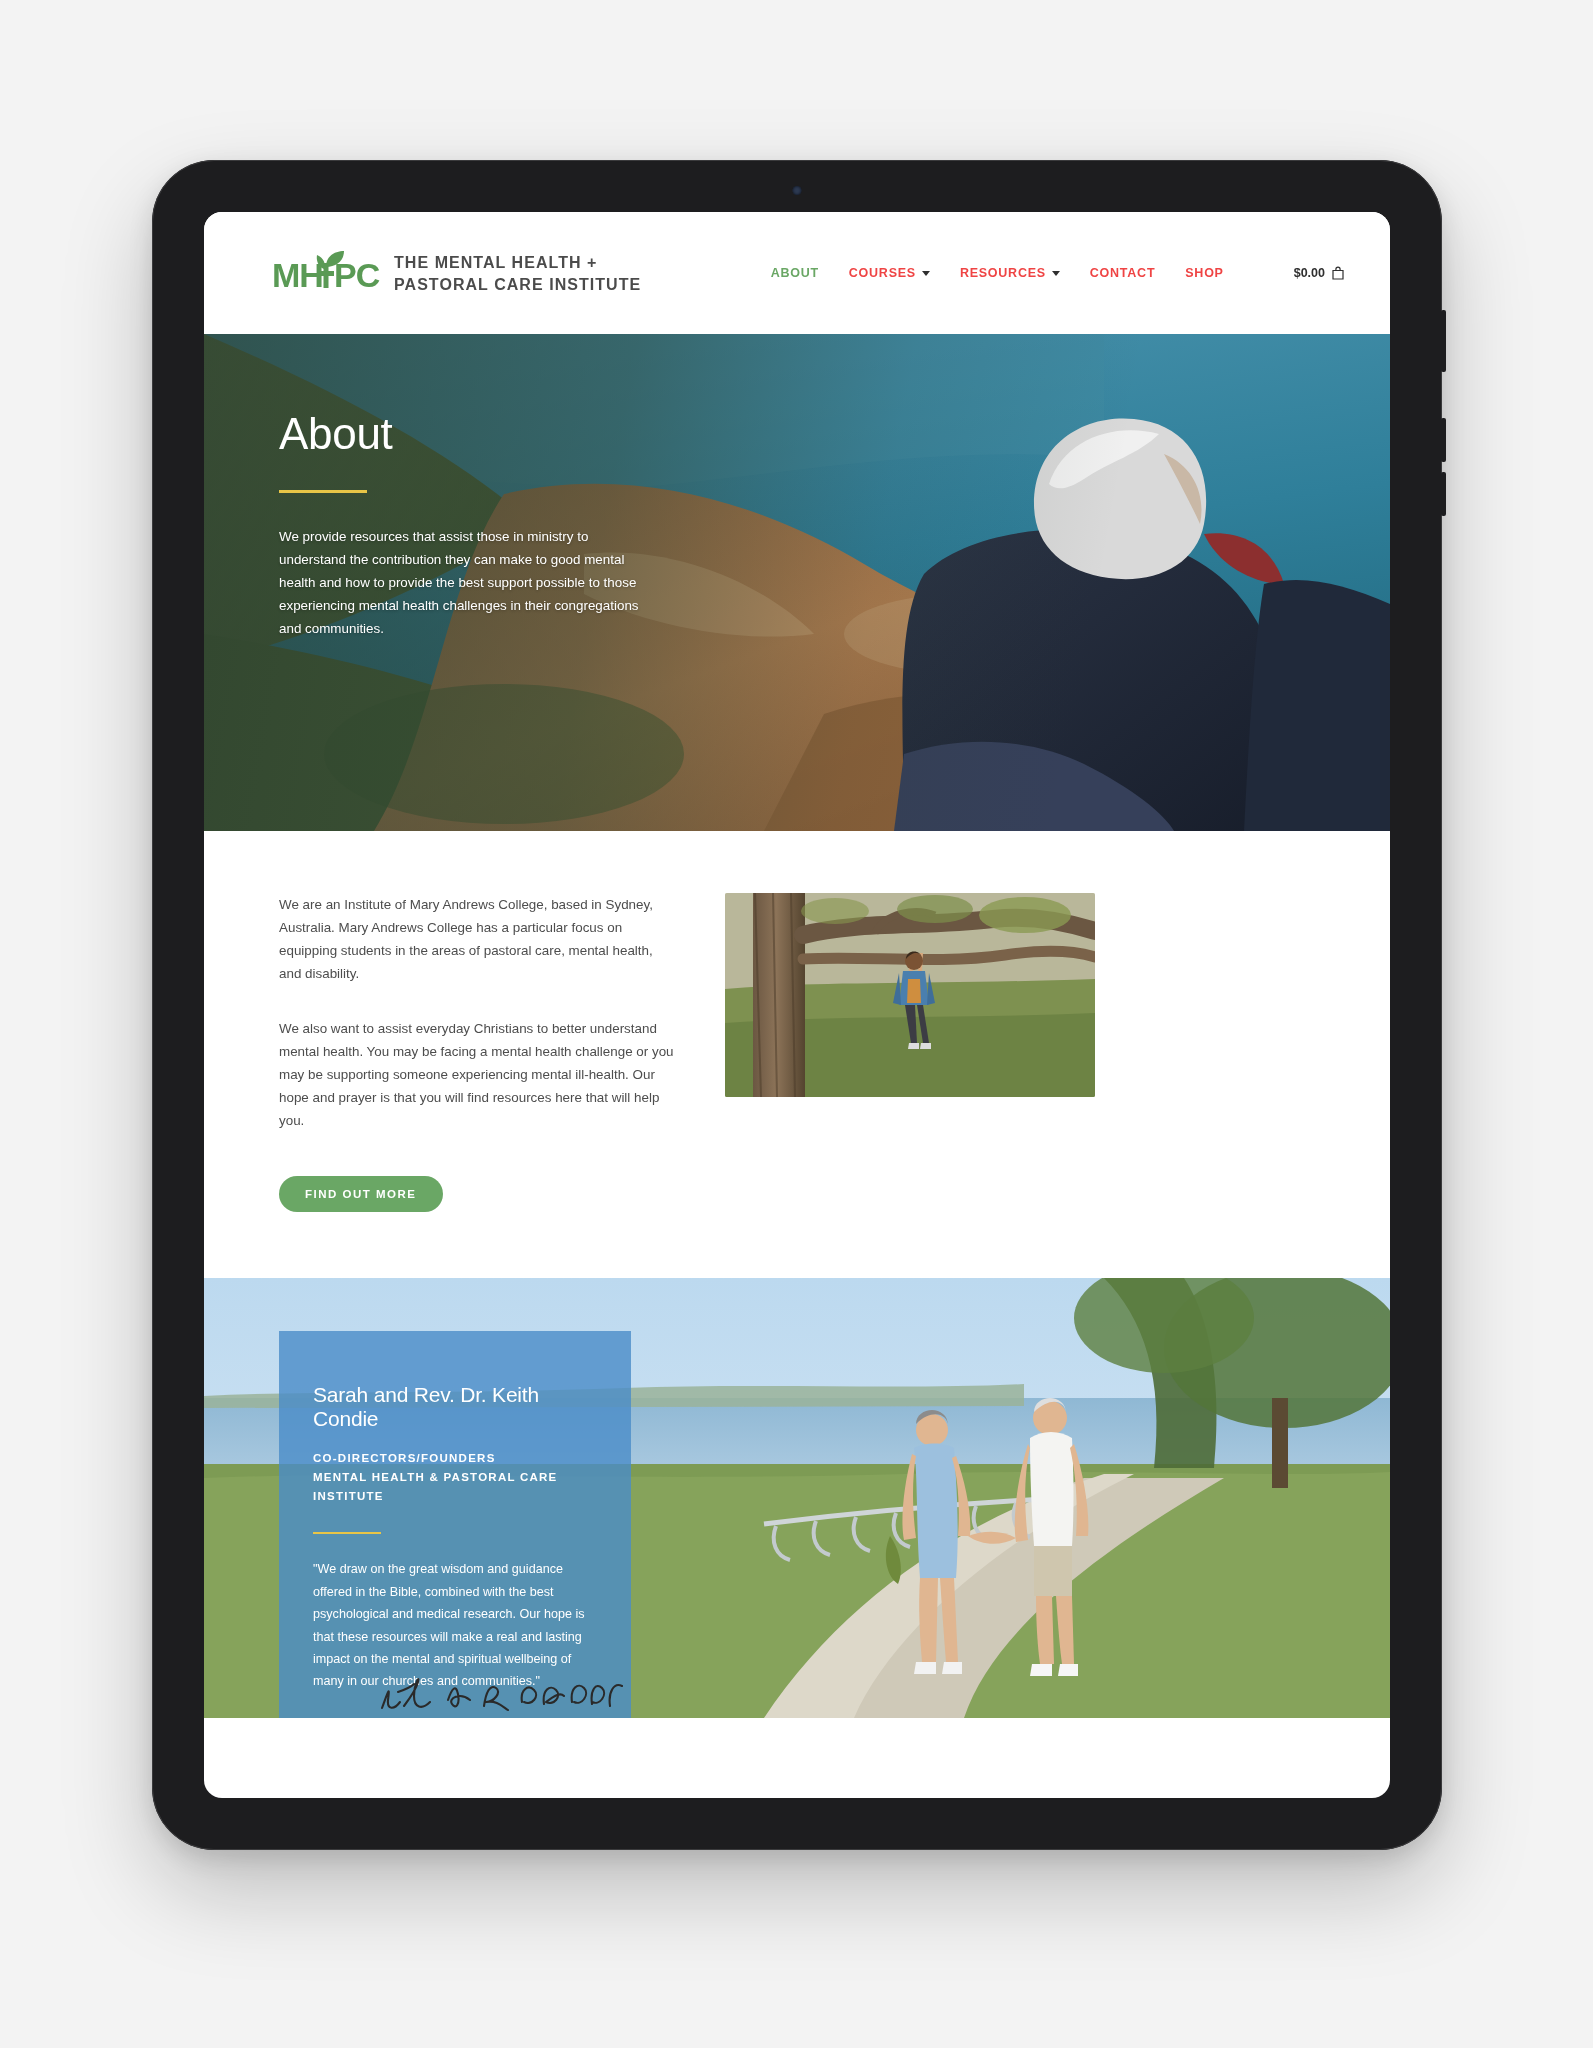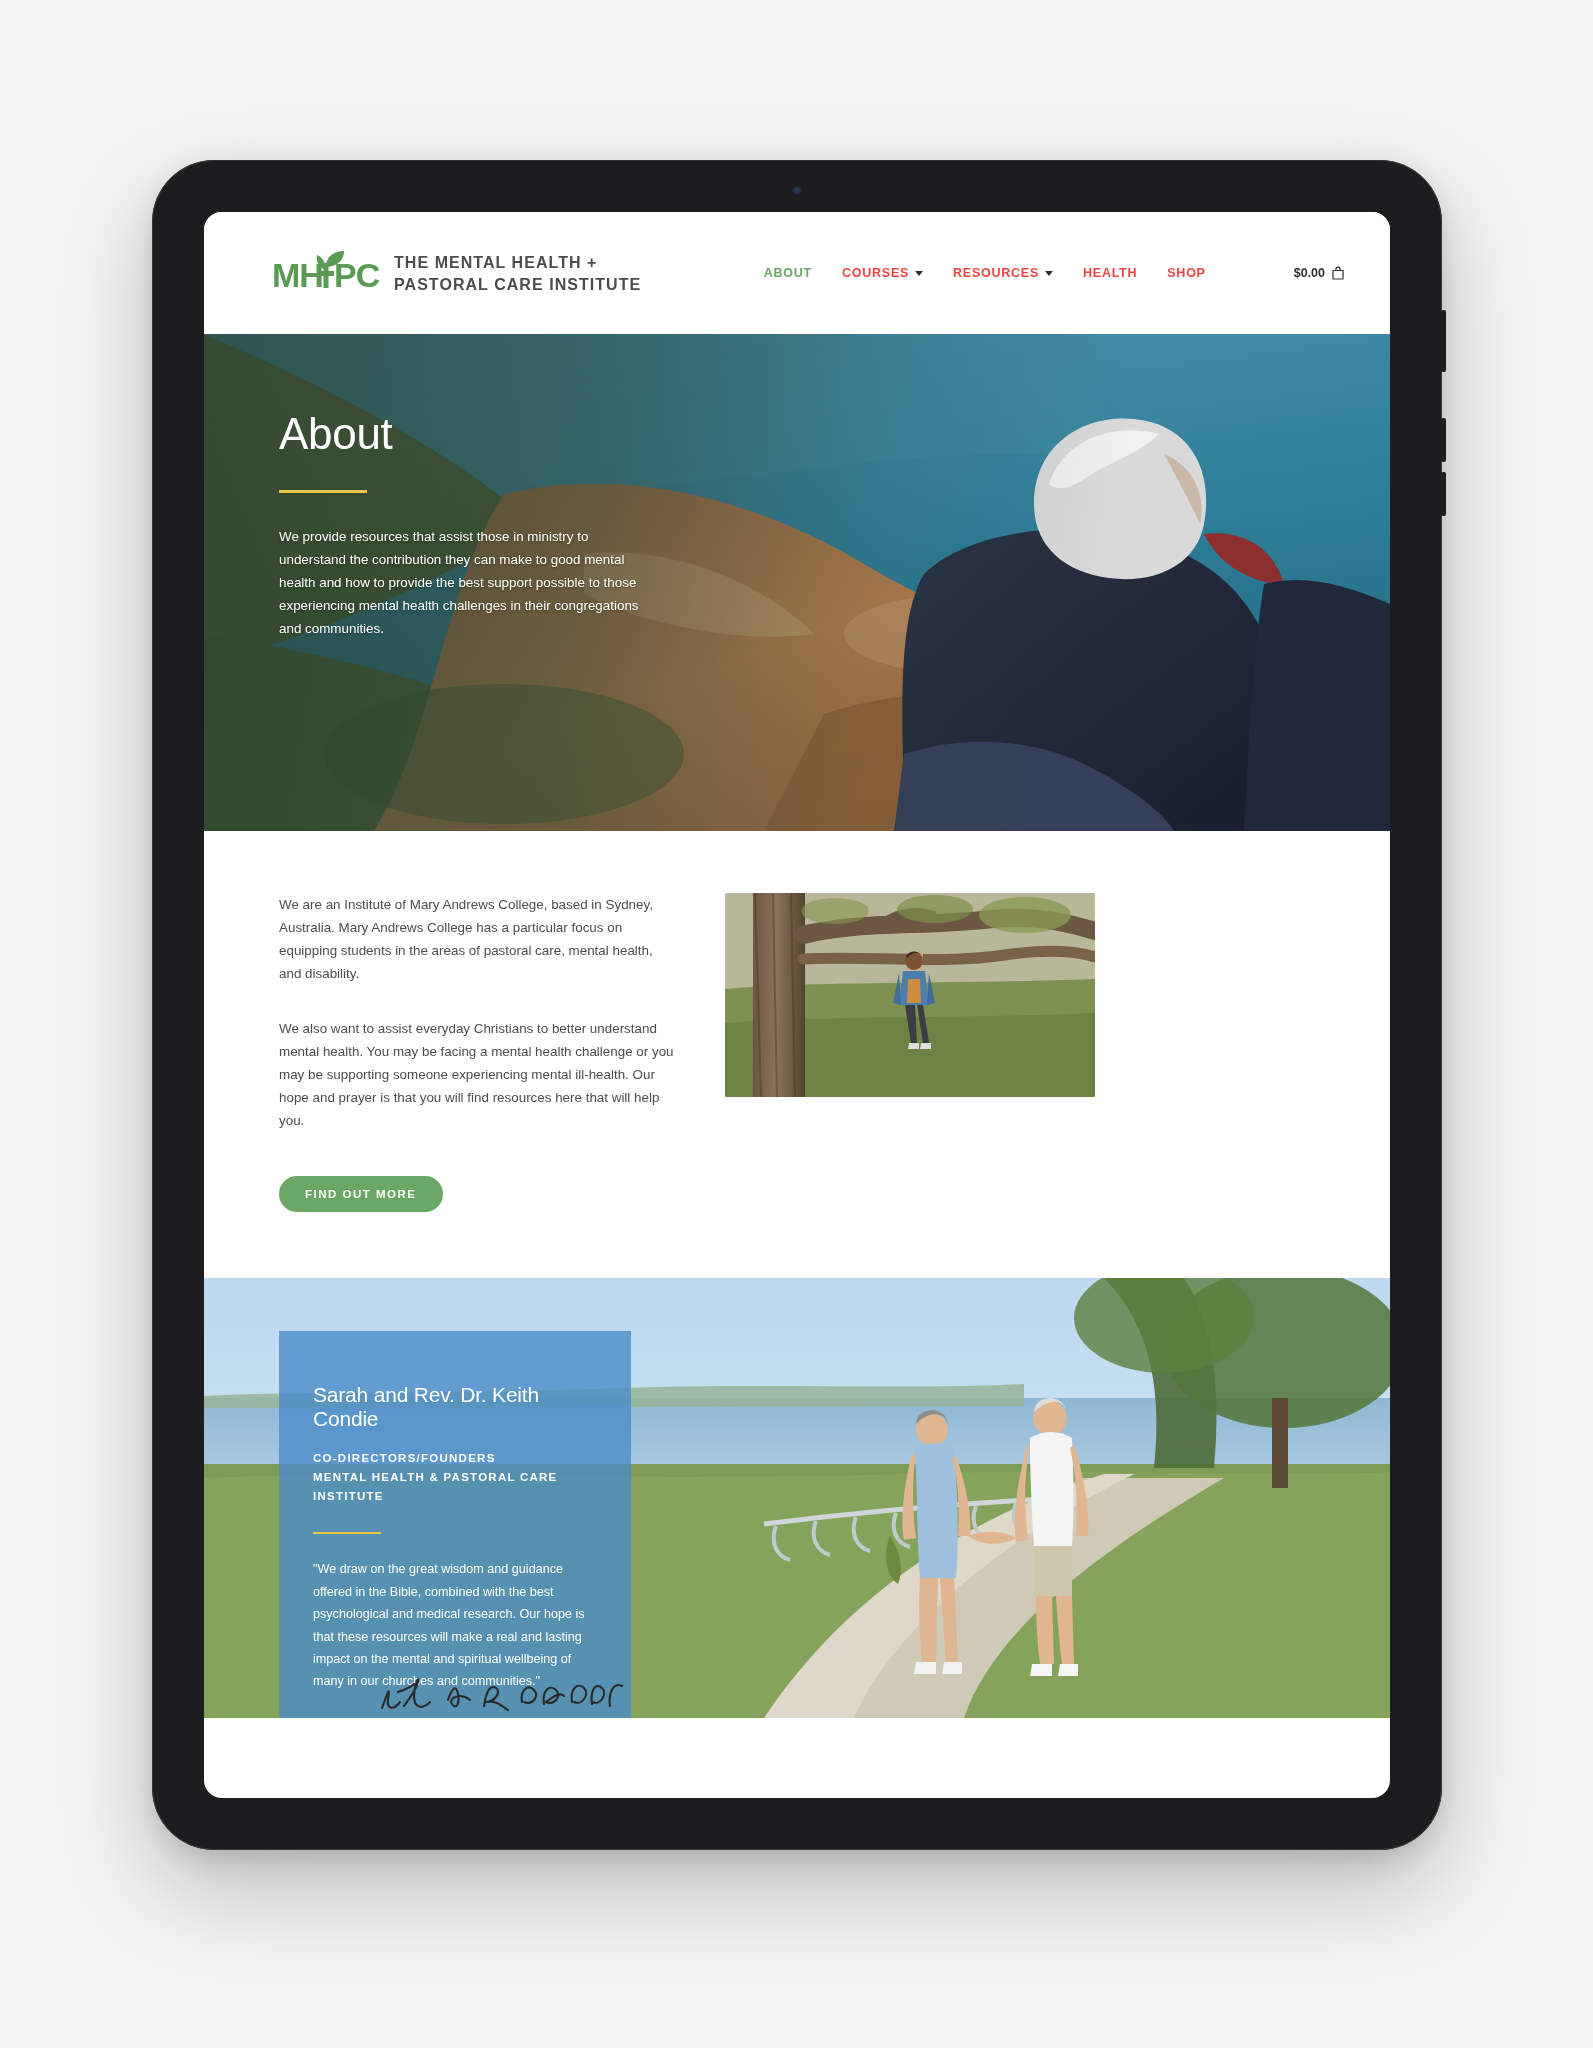--- a/index.html
+++ b/index.html
@@ -110,21 +110,21 @@
   }
   .nav-item.active { color: #6aa765; }
   .caret {
     width: 0; height: 0;
     border-left: 4.5px solid transparent;
     border-right: 4.5px solid transparent;
     border-top: 5px solid #2f2f2f;
     display: inline-block;
   }
   .cart {
-    margin-left: 58px;
+    margin-left: 40px;
     display: flex;
     align-items: center;
     gap: 7px;
     font-size: 12.5px;
     font-weight: 700;
     color: #2f2f2f;
     cursor: pointer;
   }
 
   
@@ -284,21 +284,21 @@
           </span>
           <span class="nav-item">
             <span>COURSES</span>
             <i class="caret"></i>
           </span>
           <span class="nav-item">
             <span>RESOURCES</span>
             <i class="caret"></i>
           </span>
           <span class="nav-item">
-            <span>HEALTH</span>
+            <span>CONTACT</span>
           </span>
           <span class="nav-item">
             <span>SHOP</span>
           </span>
 
           <span class="cart">
             <span>$0.00</span>
             <svg width="12" height="14" viewBox="0 0 12 14">
               <path d="M1 4.5h10v8.5H1z" fill="none" stroke="#2f2f2f" stroke-width="1.2"></path>
               <path d="M3.9 4.6V3.2a2.1 2.1 0 0 1 4.2 0v1.4" fill="none" stroke="#2f2f2f" stroke-width="1.2"></path>

